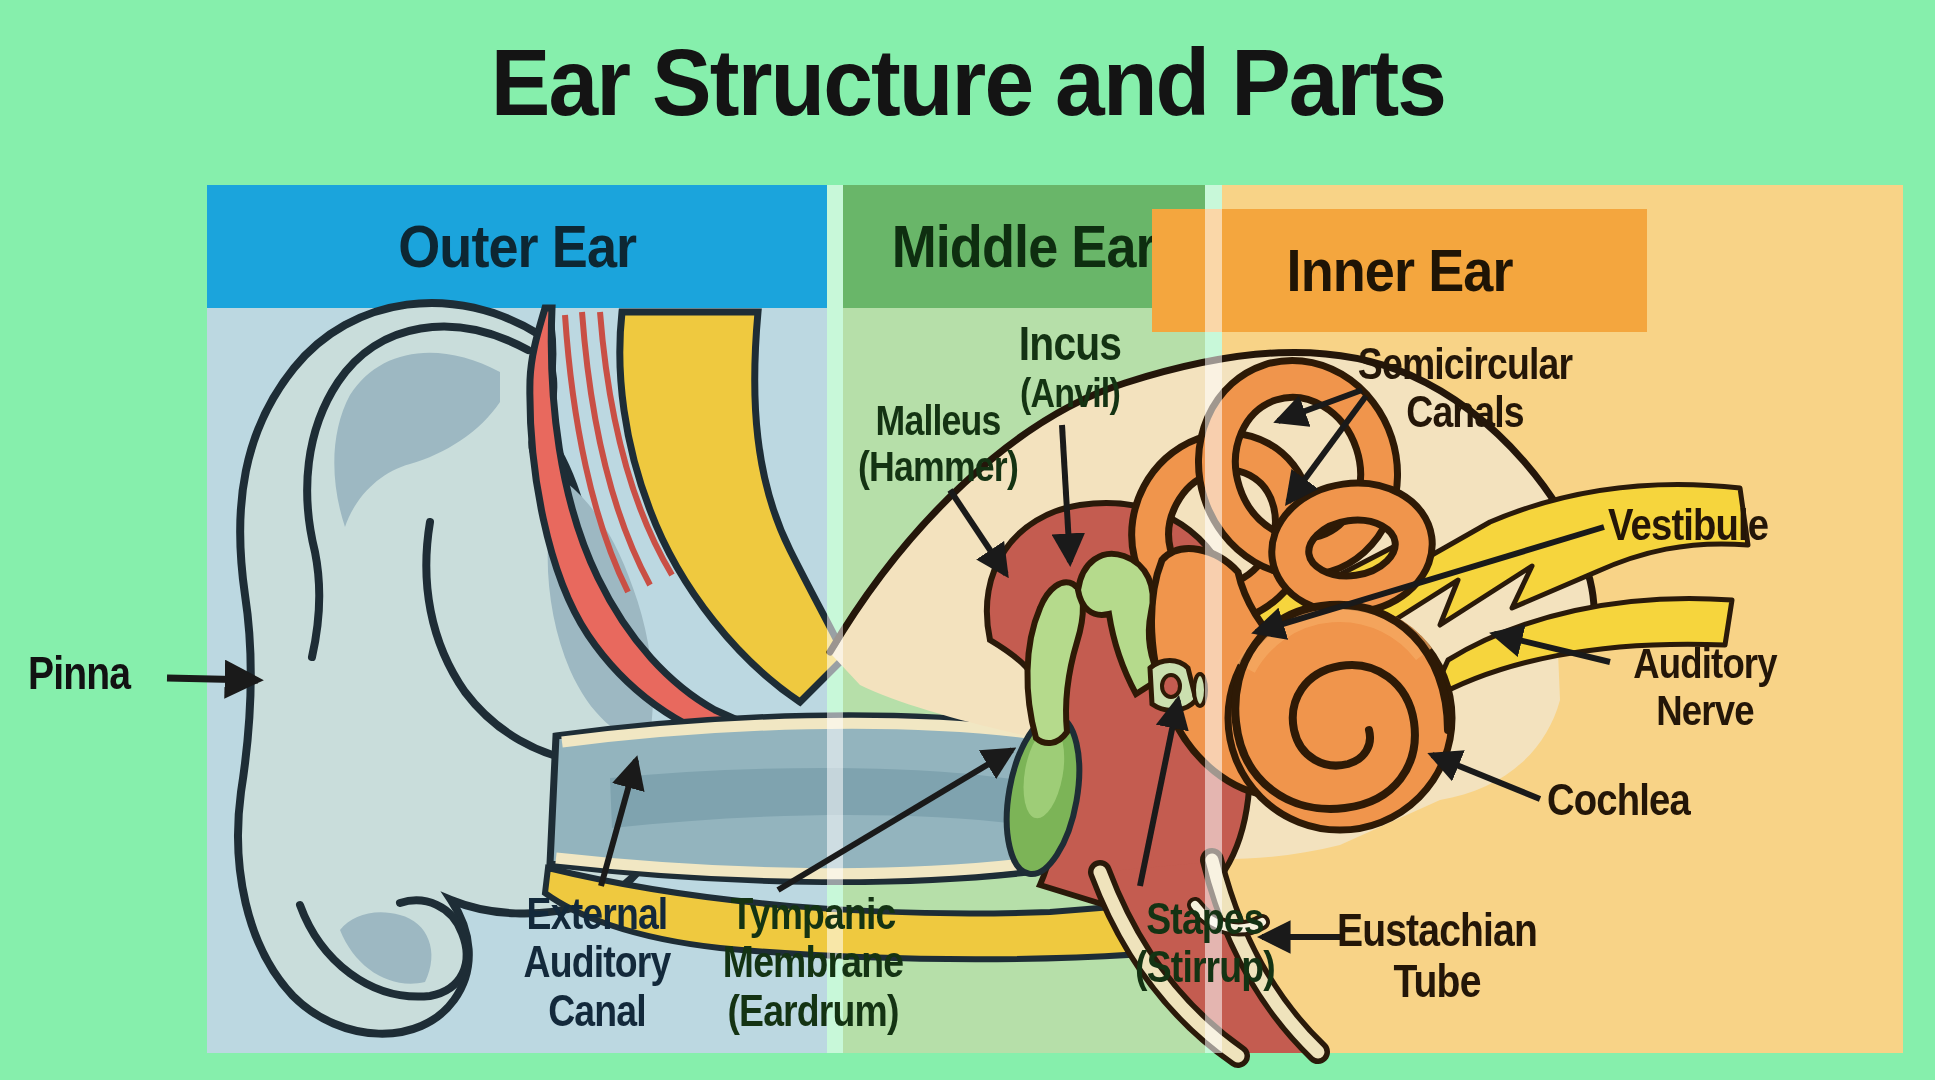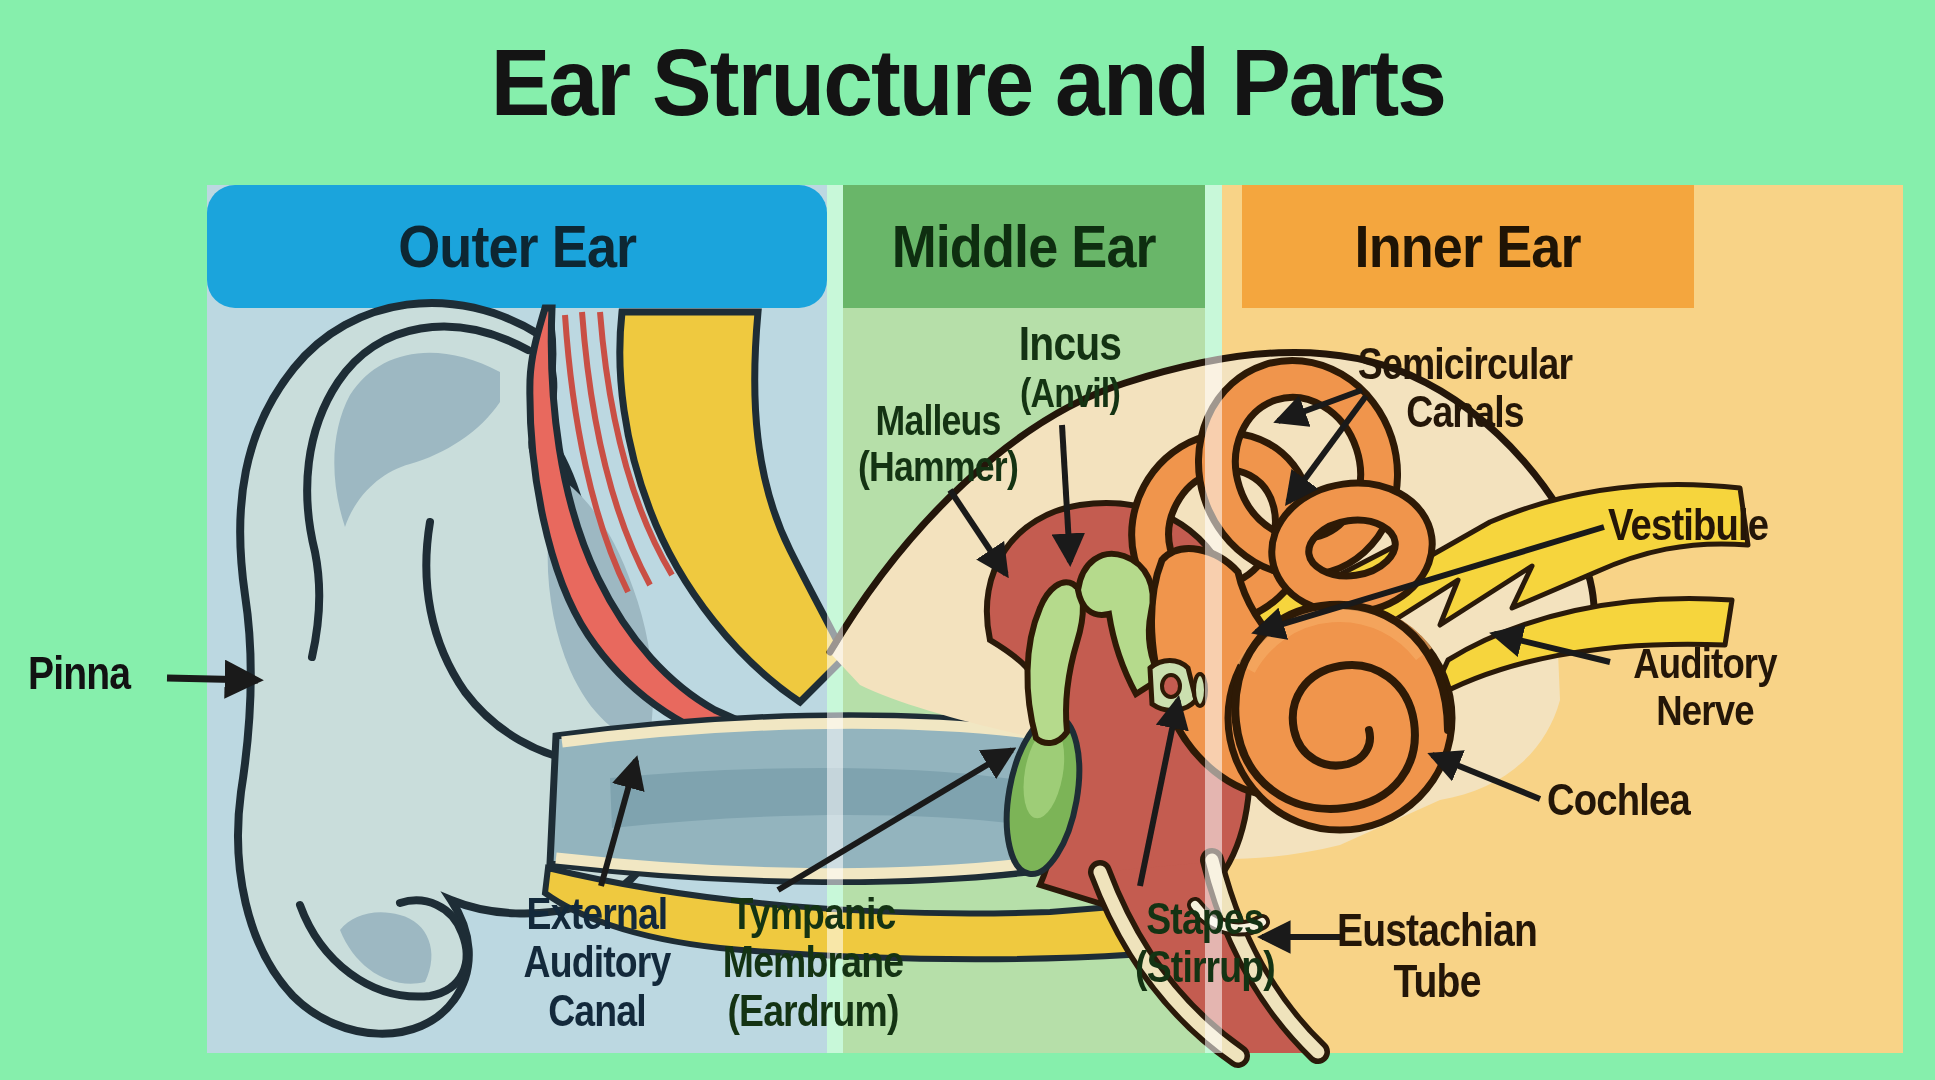--- a/index.html
+++ b/index.html
@@ -11,23 +11,23 @@
     position:absolute;left:50%;top:28px;transform:translateX(-50%) scaleX(.94);
     font-size:95px;font-weight:bold;letter-spacing:-2px;color:#141414;white-space:nowrap;
   }
   .panel{position:absolute;top:185px;height:868px;}
   .panel-outer{left:207px;width:620px;background:var(--outer-body,#BCD8E1);}
   .panel-middle{left:843px;width:362px;background:var(--middle-body,#B6DFA9);}
   .panel-inner{left:1222px;width:681px;background:var(--inner-body,#F8D387);}
   .phead{
     position:absolute;top:185px;height:123px;display:flex;align-items:center;justify-content:center;
   }
-  .phead-outer{left:207px;width:620px;background:var(--outer-header,#1BA4DC);border-radius:28px;}
+  .phead-outer{left:207px;width:620px;background:var(--outer-header,#1BA4DC);}
   .phead-middle{left:843px;width:362px;background:var(--middle-header,#69B669);}
-  .phead-inner{left:1242px;width:452px;background:var(--inner-header,#F4A63E);}
+  .phead-inner{left:1152px;width:495px;background:var(--inner-header,#F4A63E);margin-top:24px;}
   .phead span{
     font-size:60px;font-weight:bold;letter-spacing:-1px;transform:scaleX(.9);white-space:nowrap;
   }
   .phead-outer span{color:#0d2733;}
   .phead-middle span{color:#0e2e10;}
   .phead-inner span{color:#1f1405;}
   svg.art{position:absolute;left:0;top:0;z-index:5;}
   .lbl{
     position:absolute;z-index:10;text-align:center;font-weight:bold;white-space:nowrap;
     font-size:44px;line-height:1.1;letter-spacing:-1px;

